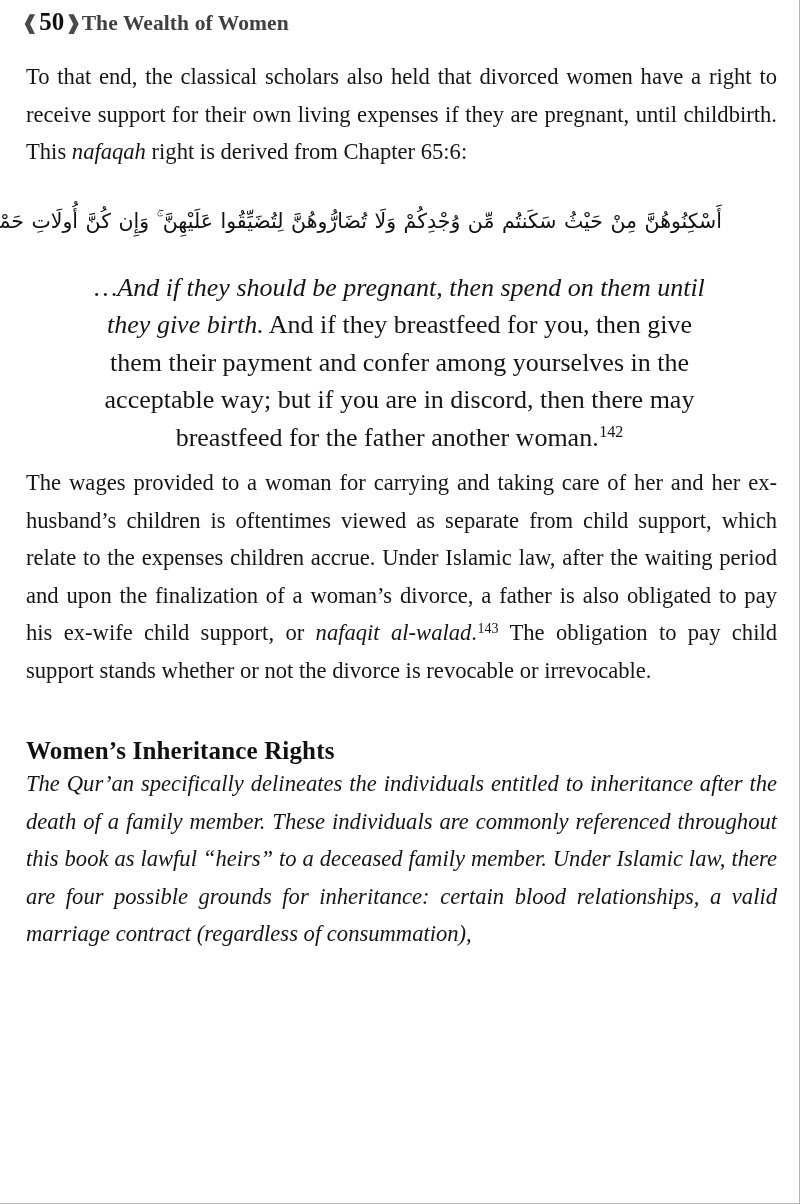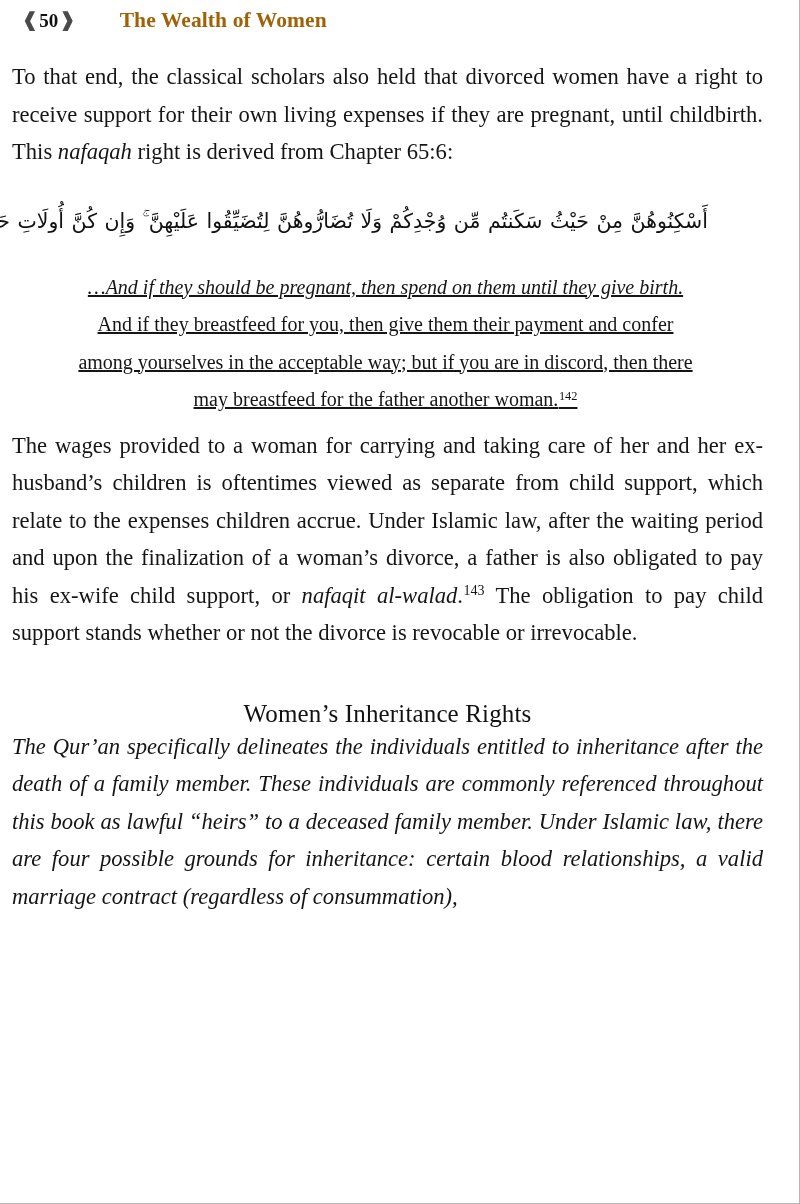--- a/index.html
+++ b/index.html
@@ -40,37 +40,36 @@
   .folio-orn {
     font-size: 19px;
     color: #4a4a4a;
     line-height: 1;
     position: relative;
     top: -1px;
   }
   .folio-orn.left { margin-right: 1px; }
   .folio-orn.right { margin-left: 1px; }
   .folio-number {
-    font-size: 19px;
+    font-size: 25px;
     font-weight: bold;
     color: #111;
   }
   .running-title {
-    margin-left: 44px;
     font-size: 21.5px;
     font-weight: bold;
-    color: #a16207;
+    color: #404040;
     letter-spacing: 0.1px;
   }
 
   
   .column {
     position: absolute;
     top: 58px;
-    left: 12px;
+    left: 26px;
     width: 751px;
   }
 
   p.body {
     margin: 0 0 0 0;
     font-size: 22.6px;
     line-height: 37.5px;
     text-align: justify;
     text-justify: inter-word;
     hyphens: manual;
@@ -89,40 +88,39 @@
     color: #111;
     padding: 0 55px;
     word-spacing: 1px;
   }
   .arabic .verse-line { display: block; white-space: nowrap; }
 
   
   .quote {
     margin: 24px 0 0 0;
     padding: 0 62px 0 58px;
-    font-size: 20px;
+    font-size: 26px;
     line-height: 37.5px;
     text-align: center;
     color: #151515;
-    text-decoration: underline;
   }
   .quote i { font-style: italic; }
   sup.fn {
     font-size: 0.62em;
     vertical-align: 0.52em;
     line-height: 0;
     margin-left: 0.5px;
   }
 
   
   h2.section {
     margin: 48px 0 0 0;
     font-size: 25px;
-    font-weight: normal;
-    text-align: center;
+    font-weight: bold;
+    text-align: left;
     letter-spacing: 0.15px;
     color: #111;
   }
 
   .after-head { margin-top: 30px; font-style: italic; }
 </style>
 </head>
 <body>
 
 <div class="page">

